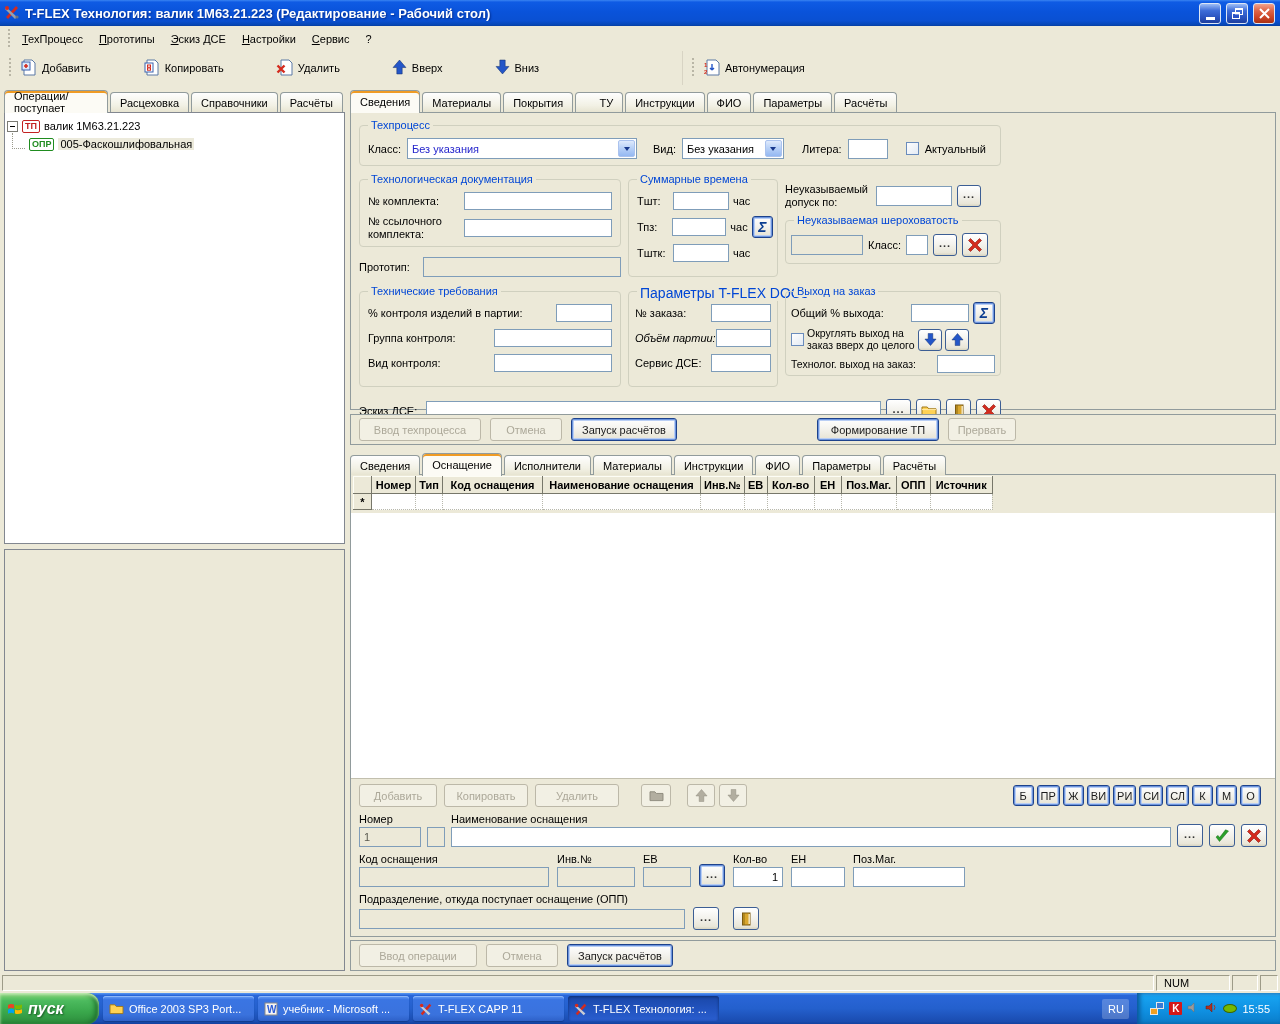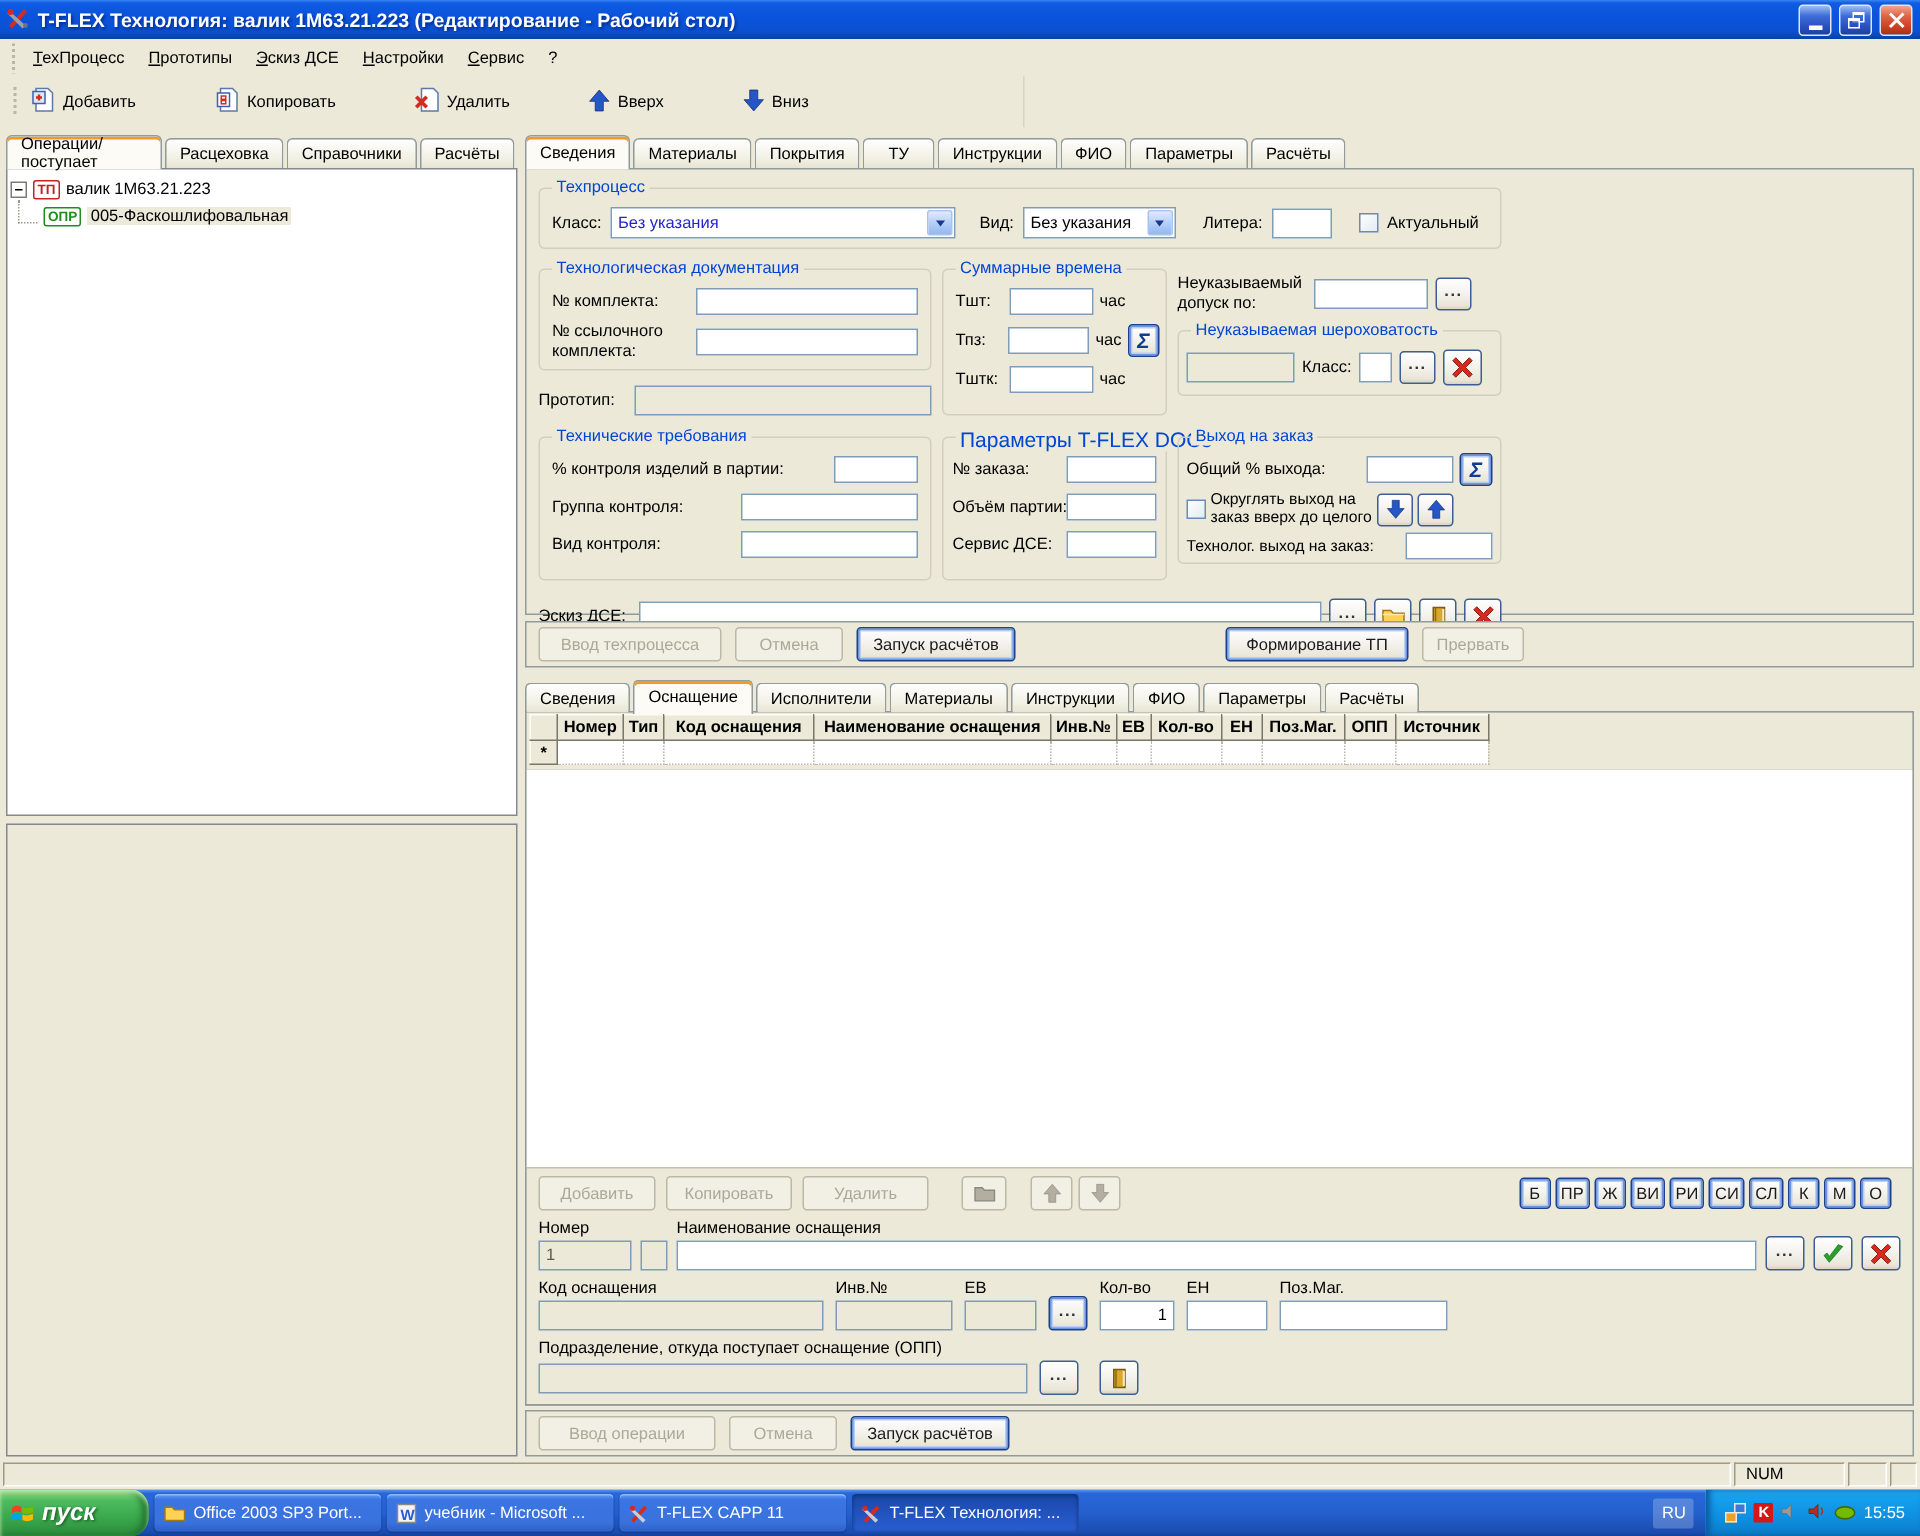--- a/index.html
+++ b/index.html
@@ -224,20 +224,32 @@
             </svg></span>
         <span>Вверх</span>
       </div>
       <div class="tool">
         <span><svg width="15" height="16" viewBox="0 0 14 14">
               <path d="M7 13.5 L1 6.5 H4.5 V0.5 H9.5 V6.5 H13 Z" fill="#2456c8" stroke="#14306e" stroke-width="0.5"></path>
             </svg></span>
         <span>Вниз</span>
       </div>
     </div>
+    <div class="tb-band">
+      <span class="grip"></span>
+      <div class="tool">
+        <span><svg width="17" height="17" viewBox="0 0 17 17">
+              <path d="M4 1 h9 l3 3 v12 h-12 z" fill="#fff" stroke="#5b79a5"></path>
+              <text x="1" y="8" font-size="6" fill="#d42b1e" font-weight="bold">1</text>
+              <text x="1" y="15" font-size="6" fill="#d42b1e" font-weight="bold">2</text>
+              <path d="M9 5 V11 M9 11 L7 9 M9 11 L11 9" stroke="#2456c8" stroke-width="1.4" fill="none"></path>
+            </svg></span>
+        <span>Автонумерация</span>
+      </div>
+    </div>
   </div>
 
   <div class="main">
 
     <div class="left-panel">
       <div class="tabstrip">
         <div class="xtab active">
             <span>Операции/поступает</span>
           </div>
         <div class="xtab">
@@ -272,21 +284,21 @@
       <div class="tabstrip">
         <div class="xtab active">
             <span>Сведения</span>
           </div>
         <div class="xtab">
             <span>Материалы</span>
           </div>
         <div class="xtab">
             <span>Покрытия</span>
           </div>
-        <div class="xtab" style="min-width:48px; justify-content:center;">
+        <div class="xtab" style="min-width:48px; justify-content:flex-end;">
             <span>ТУ</span>
           </div>
         <div class="xtab">
             <span>Инструкции</span>
           </div>
         <div class="xtab">
             <span>ФИО</span>
           </div>
         <div class="xtab">
             <span>Параметры</span>
@@ -412,21 +424,21 @@
                 </div>
               </div>
             </div>
             <div class="colB">
               <div class="group" style="height:96px; padding-left:6px; padding-right:6px;">
                 <span class="gtitle" style="font-size:14px;">Параметры T-FLEX DOCs</span>
                 <div class="r" style="justify-content:space-between;">
                   <span class="lbl">№ заказа:</span>
                   <div class="xpinput" style="width:60px; height:18px;"></div>
                 </div>
-                <div class="r" style="justify-content:center; margin-top:7px;">
+                <div class="r" style="justify-content:center; margin-top:7px;font-style:italic;">
                   <span class="lbl">Объём партии:</span>
                   <div class="xpinput" style="width:60px; height:18px;"></div>
                 </div>
                 <div class="r" style="justify-content:space-between; margin-top:7px;">
                   <span class="lbl">Сервис ДСЕ:</span>
                   <div class="xpinput" style="width:60px; height:18px;"></div>
                 </div>
               </div>
             </div>
             <div class="colC">

